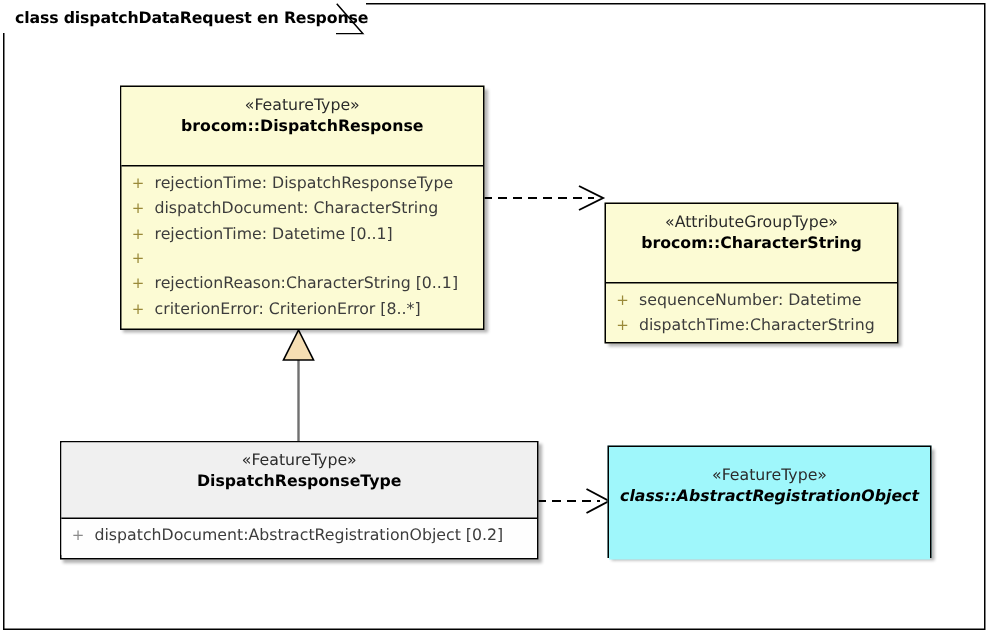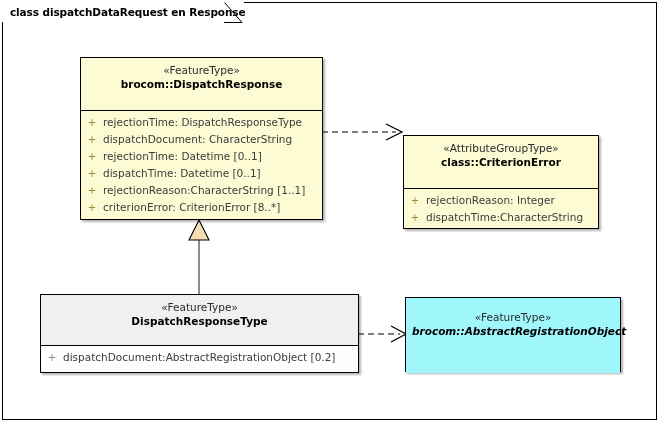--- a/index.html
+++ b/index.html
@@ -213,43 +213,42 @@
       <div class="attr-row">
         <span class="attr-vis">+</span>
         <span class="attr-txt">dispatchDocument: CharacterString</span>
       </div>
       <div class="attr-row">
         <span class="attr-vis">+</span>
         <span class="attr-txt">rejectionTime: Datetime [0..1]</span>
       </div>
       <div class="attr-row">
         <span class="attr-vis">+</span>
-        <span class="attr-txt">dispatchTime: Datetime [0..1]</span>
-      </div>
-      <div class="attr-row">
-        <span class="attr-vis">+</span>
-        <span class="attr-txt">rejectionReason:CharacterString [1..1]</span>
+      </div>
+      <div class="attr-row">
+        <span class="attr-vis">+</span>
+        <span class="attr-txt">rejectionReason:CharacterString [0..1]</span>
       </div>
       <div class="attr-row">
         <span class="attr-vis">+</span>
         <span class="attr-txt">criterionError: CriterionError [8..*]</span>
       </div>
     </div>
   </div>
 
   <div class="umlbox" id="box-criterion-error">
     <div class="hdr">
       <div class="stereo">«AttributeGroupType»</div>
-      <div class="cname">class::CriterionError</div>
+      <div class="cname">brocom::CharacterString</div>
     </div>
     <div class="divider"></div>
     <div class="attrs">
       <div class="attr-row">
         <span class="attr-vis">+</span>
-        <span class="attr-txt">rejectionReason: Integer</span>
+        <span class="attr-txt">sequenceNumber: Datetime</span>
       </div>
       <div class="attr-row">
         <span class="attr-vis">+</span>
         <span class="attr-txt">dispatchTime:CharacterString</span>
       </div>
     </div>
   </div>
 
   <div class="umlbox" id="box-dispatch-data-response">
     <div class="hdr">
@@ -261,17 +260,17 @@
       <div class="attr-row">
         <span class="attr-vis">+</span>
         <span class="attr-txt">dispatchDocument:AbstractRegistrationObject [0.2]</span>
       </div>
     </div>
   </div>
 
   <div class="umlbox" id="box-abstract-registration-object">
     <div class="hdr">
       <div class="stereo">«FeatureType»</div>
-      <div class="cname abstract">brocom::AbstractRegistrationObject</div>
+      <div class="cname abstract">class::AbstractRegistrationObject</div>
     </div>
   </div>
 
 </div>
 
 </body></html>

